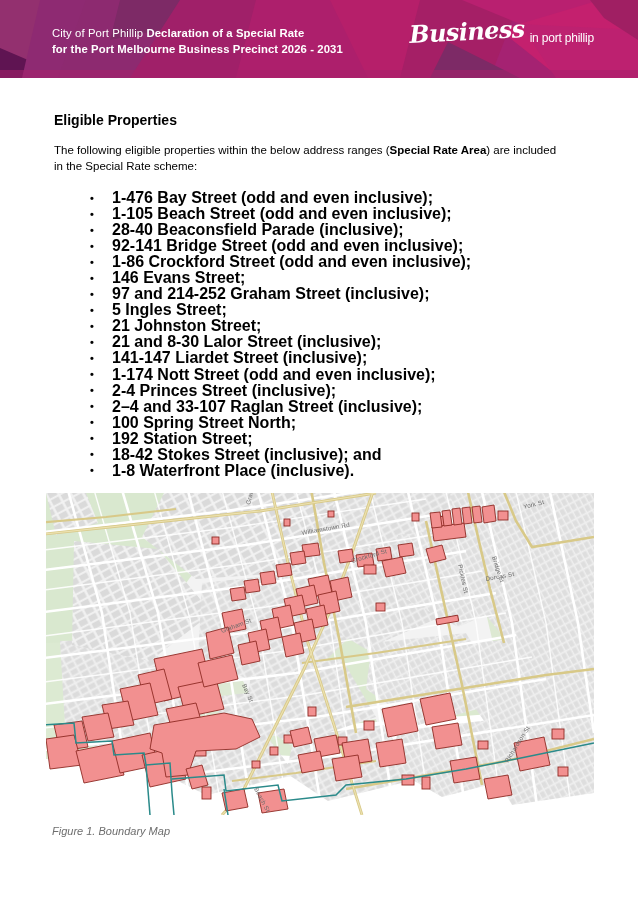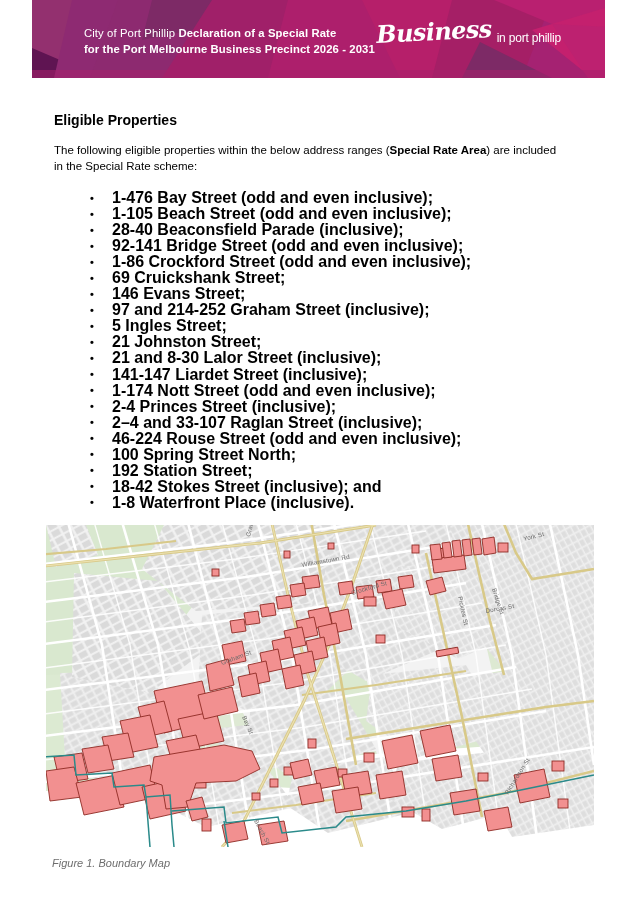--- a/index.html
+++ b/index.html
@@ -13,25 +13,24 @@
     height: 912px;
     font-family: "Liberation Sans", sans-serif;
     color: #000000;
     overflow: hidden;
     position: relative;
   }
 
   
   .banner {
     position: relative;
-    width: 573px;
+    width: 638px;
     height: 78px;
     overflow: hidden;
     background: #a32272;
-    margin-left: 32px;
   }
   .banner svg.facets {
     position: absolute;
     inset: 0;
     width: 638px;
     height: 78px;
     display: block;
   }
   .banner-inner {
     position: absolute;
@@ -190,31 +189,29 @@
   <div class="section-heading">Eligible Properties</div>
 
   <p class="intro"><span>The following eligible properties within the below address ranges (</span><b>Special Rate Area</b><span>) are included</span><br><span>in the Special Rate scheme:</span></p>
 
   <ul class="props">
     <li>1-476 Bay Street (odd and even inclusive);</li>
     <li>1-105 Beach Street (odd and even inclusive);</li>
     <li>28-40 Beaconsfield Parade (inclusive);</li>
     <li>92-141 Bridge Street (odd and even inclusive);</li>
     <li>1-86 Crockford Street (odd and even inclusive);</li>
-    <li>69 Cruickshank Street;</li>
     <li>146 Evans Street;</li>
     <li>97 and 214-252 Graham Street (inclusive);</li>
     <li>5 Ingles Street;</li>
     <li>21 Johnston Street;</li>
     <li>21 and 8-30 Lalor Street (inclusive);</li>
     <li>141-147 Liardet Street (inclusive);</li>
     <li>1-174 Nott Street (odd and even inclusive);</li>
     <li>2-4 Princes Street (inclusive);</li>
     <li>2–4 and 33-107 Raglan Street (inclusive);</li>
-    <li>46-224 Rouse Street (odd and even inclusive);</li>
     <li>100 Spring Street North;</li>
     <li>192 Station Street;</li>
     <li>18-42 Stokes Street (inclusive); and</li>
     <li>1-8 Waterfront Place (inclusive).</li>
   </ul>
 
   <div class="map-wrap">
     <svg viewBox="0 0 548 322">
       <defs>
 

